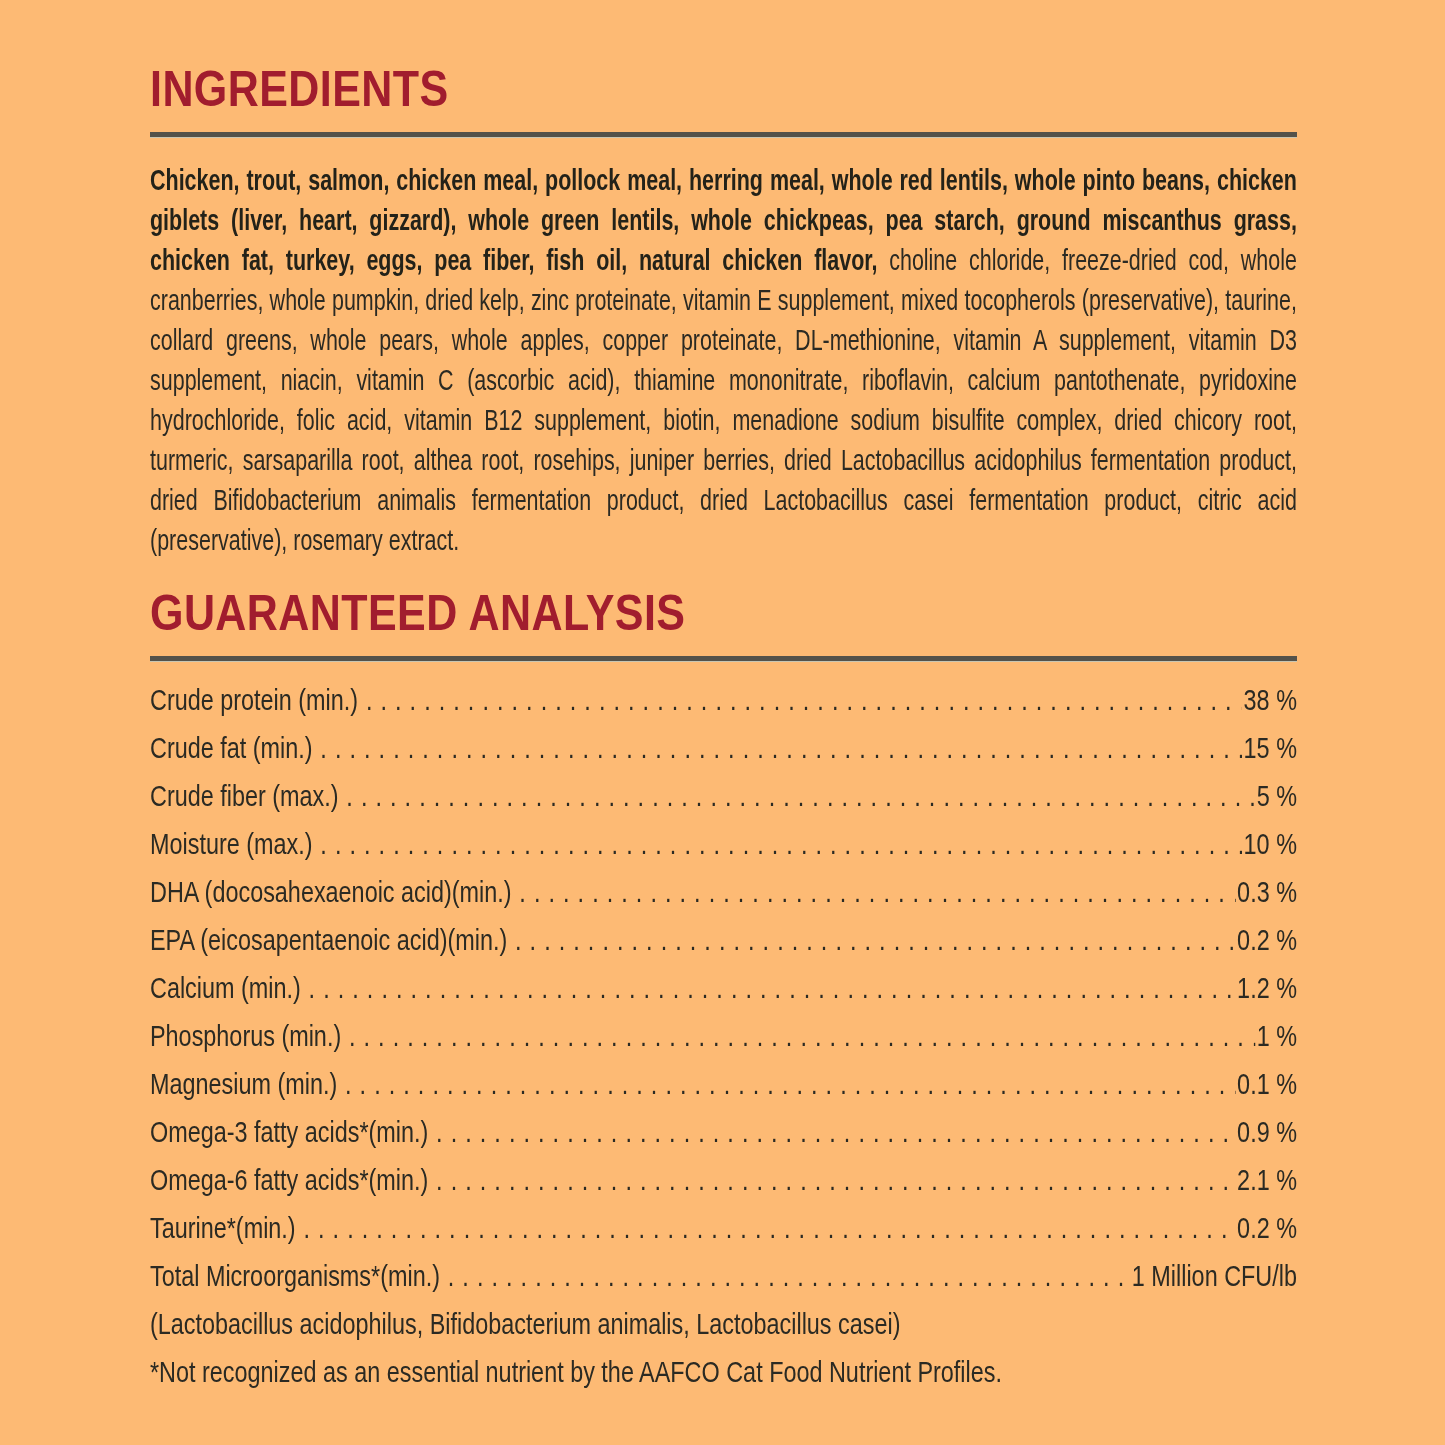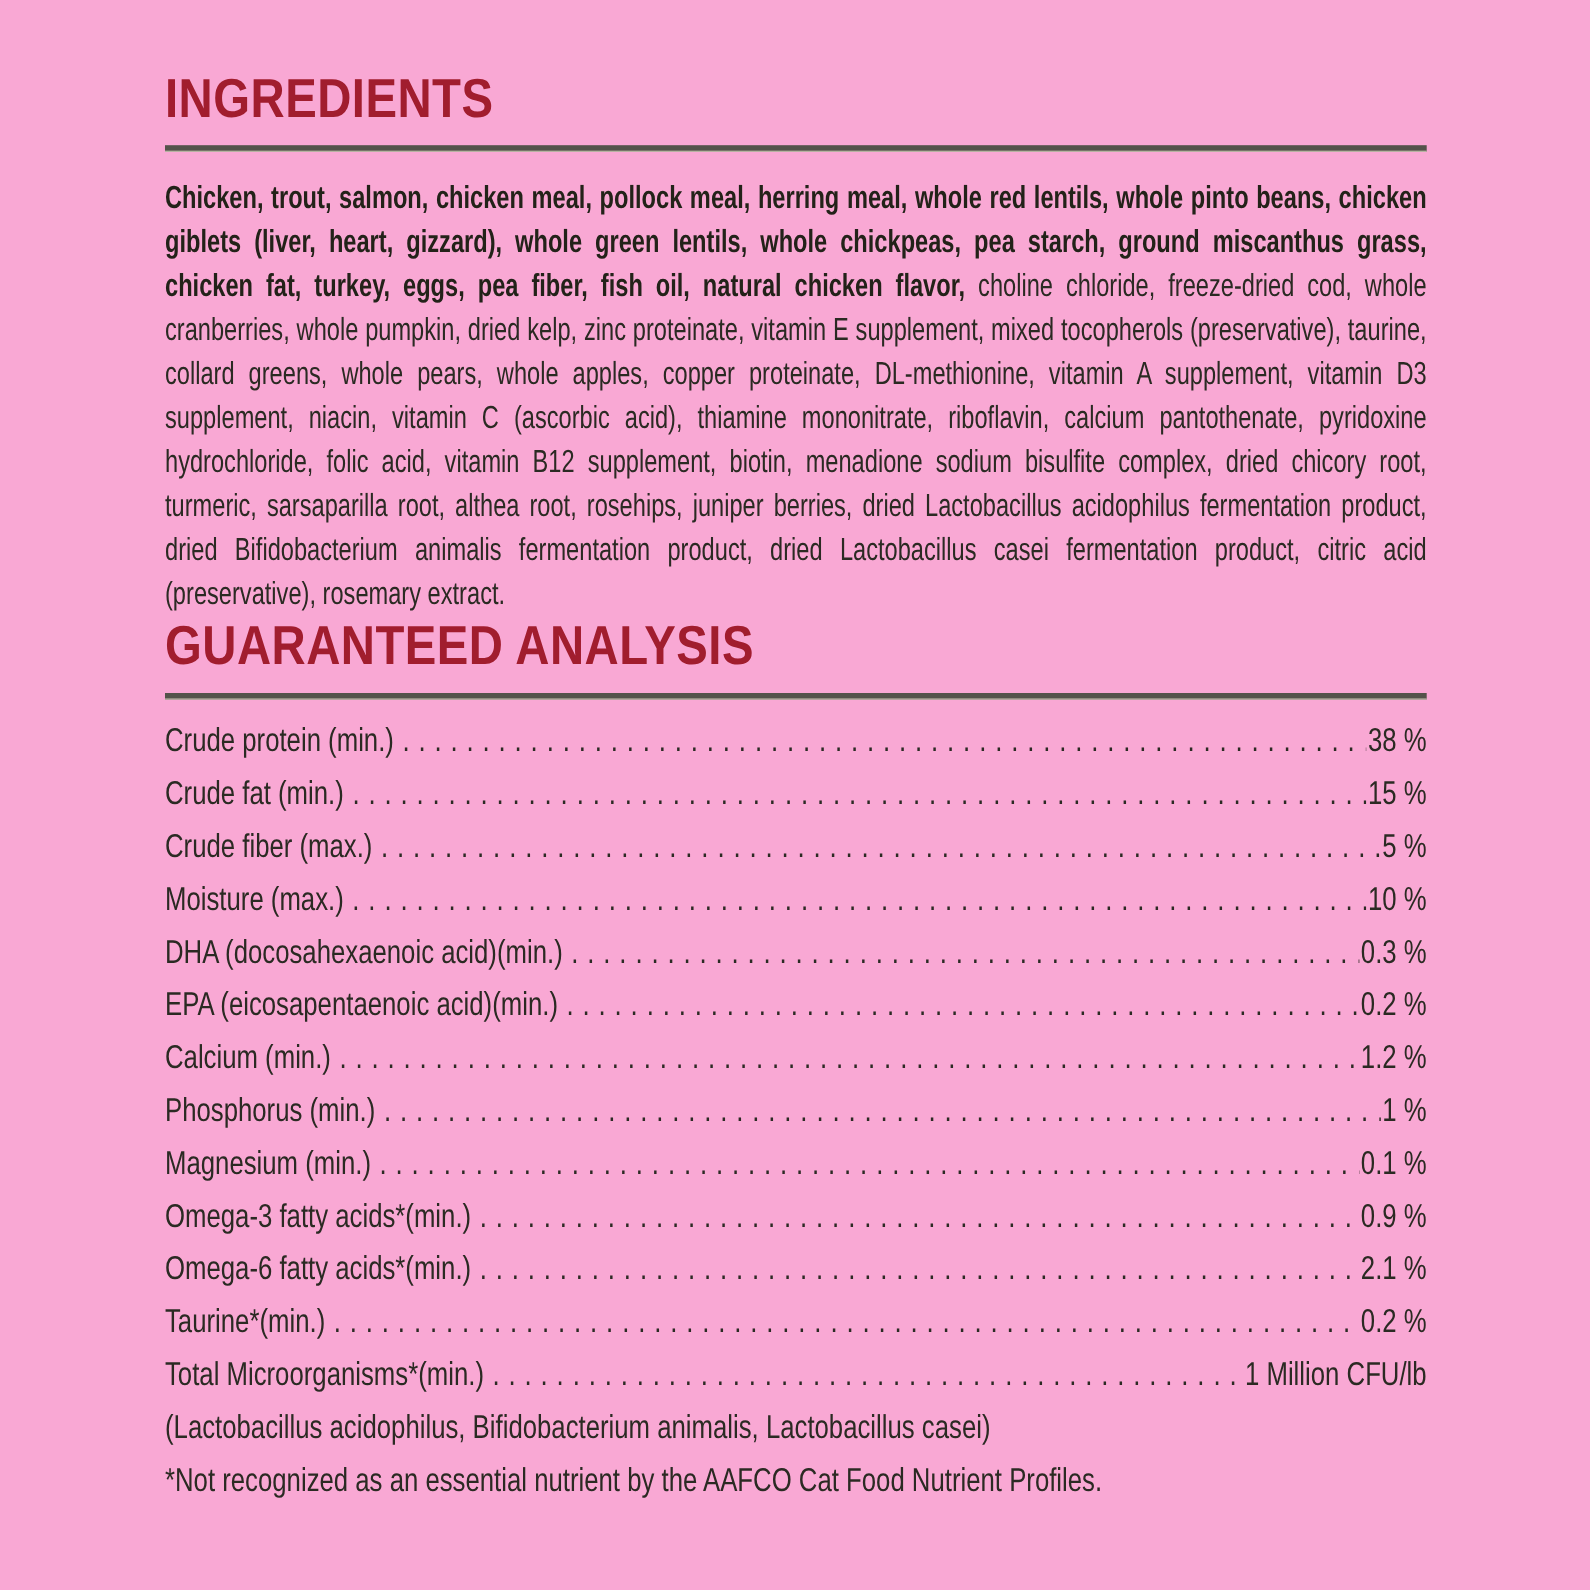--- a/index.html
+++ b/index.html
@@ -3,21 +3,21 @@
 <meta charset="utf-8">
 <style>
   * { margin: 0; padding: 0; box-sizing: border-box; }
   html, body { background: #efeddc; }
   body { font-family: "Liberation Sans", "DejaVu Sans", sans-serif; }
 
   .page {
     position: relative;
     width: 1445px;
     height: 1445px;
-    background: #f9a8d4;
+    background: #fdba74;
     padding: 62px 148px 0 150px;
     overflow: hidden;
     color: #2b2a23;
   }
 
   .section-title {
     font-size: 50px;
     font-weight: 700;
     line-height: 1.08;
     color: #a11d2e;
@@ -39,21 +39,21 @@
     font-size: 29px;
     line-height: 40px;
     text-align: justify;
     color: #2b2a23;
     width: 135%;
     transform: scaleX(0.7407);
     transform-origin: left top;
   }
   .ingredients-text b { font-weight: 700; color: #232219; }
 
-  .ga-heading-block { }
+  .ga-heading-block { margin-top: 26px; }
 
   .ga-table {
     margin-top: 14px;
     width: 128.2%;
     transform: scaleX(0.78);
     transform-origin: left top;
   }
 
   .ga-row {
     display: flex;

